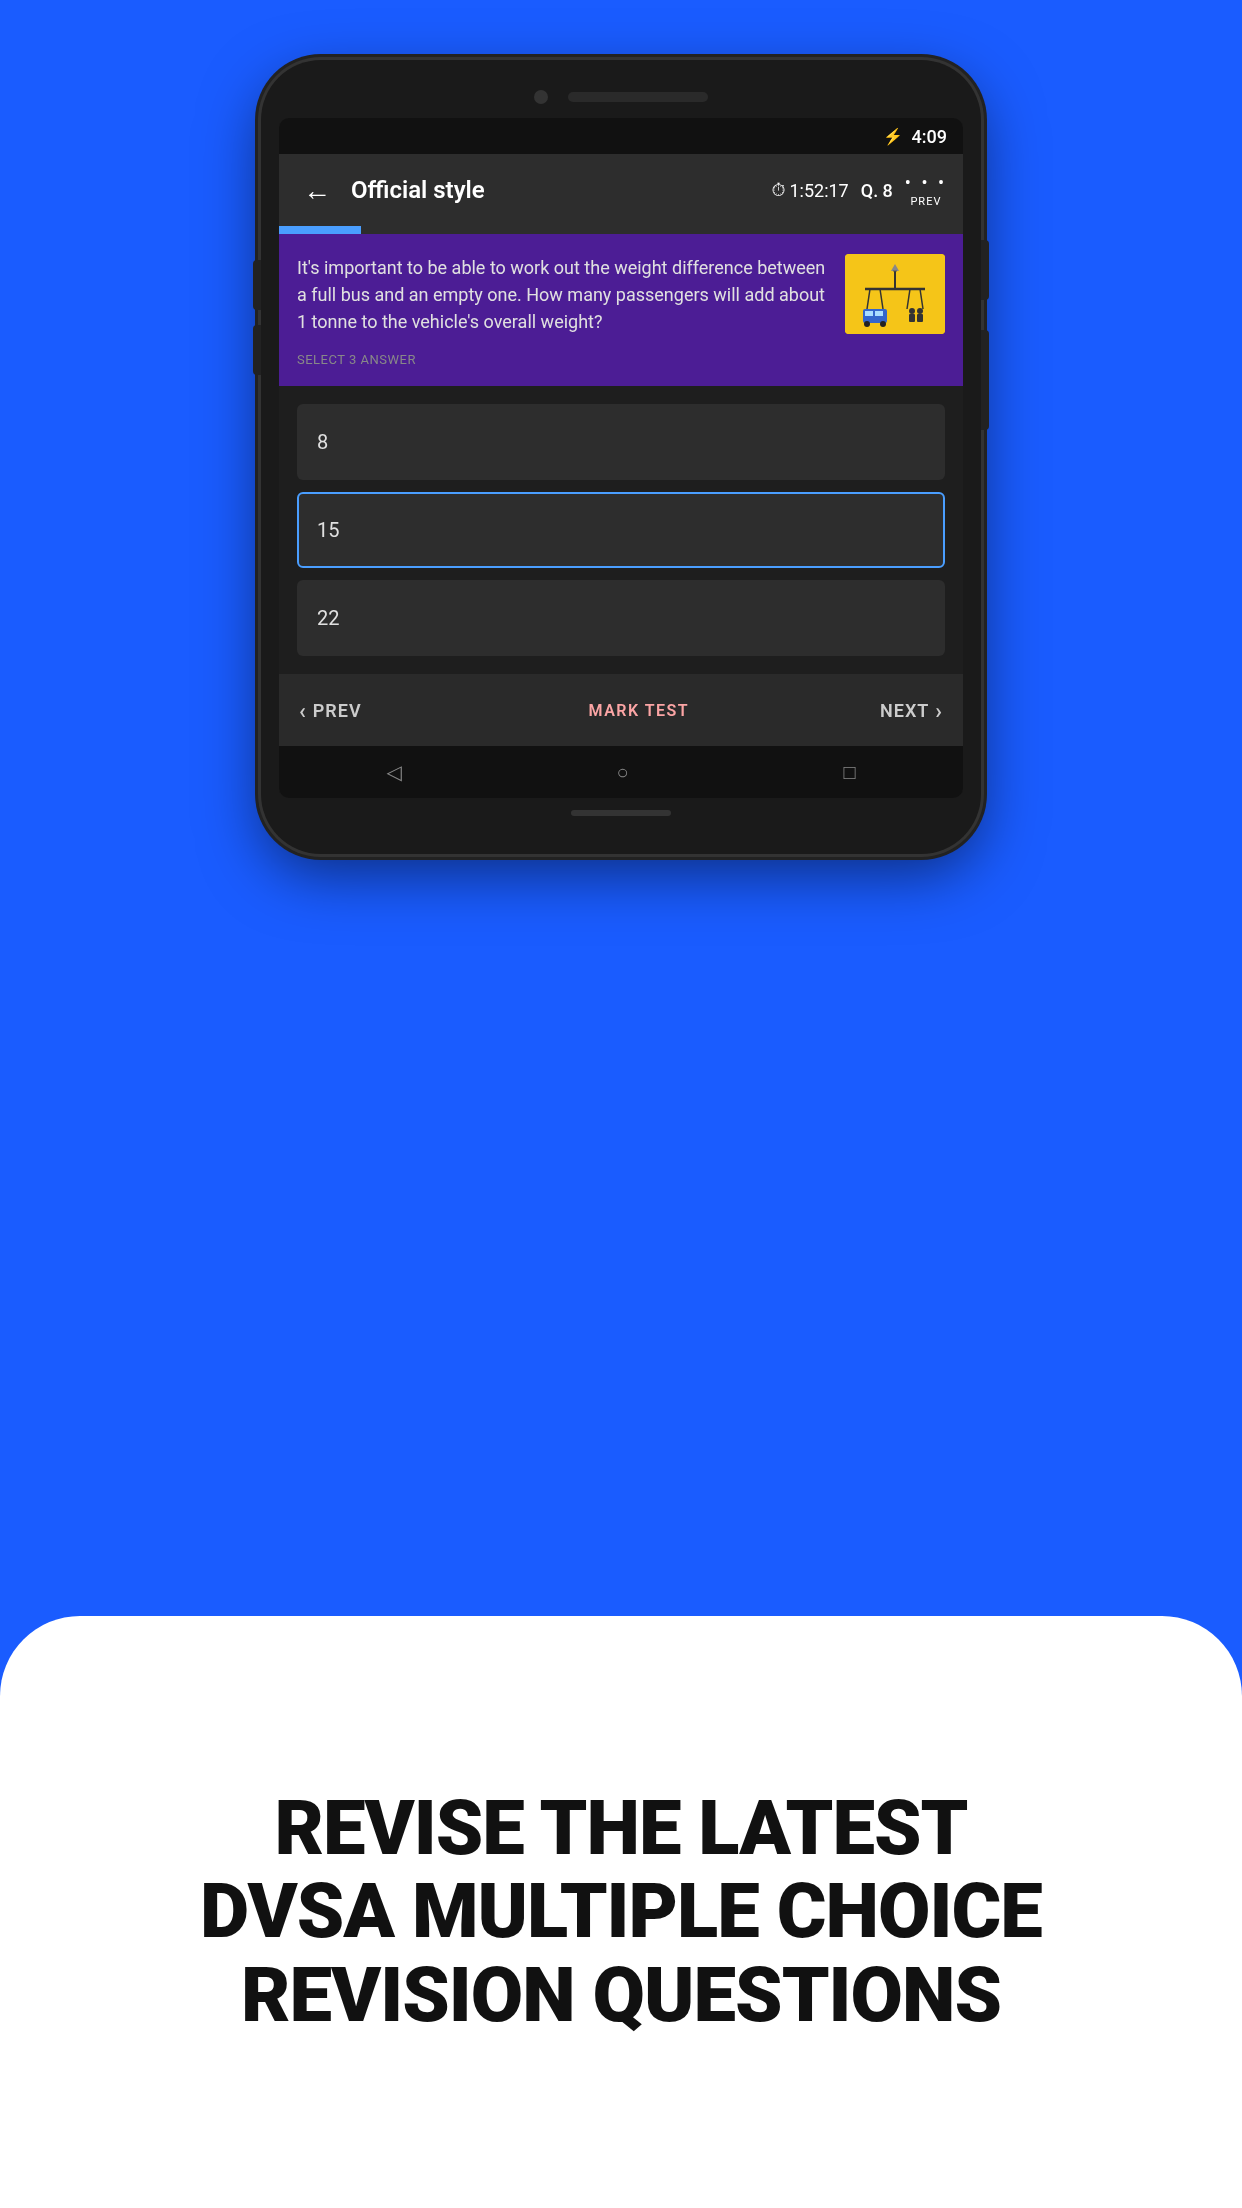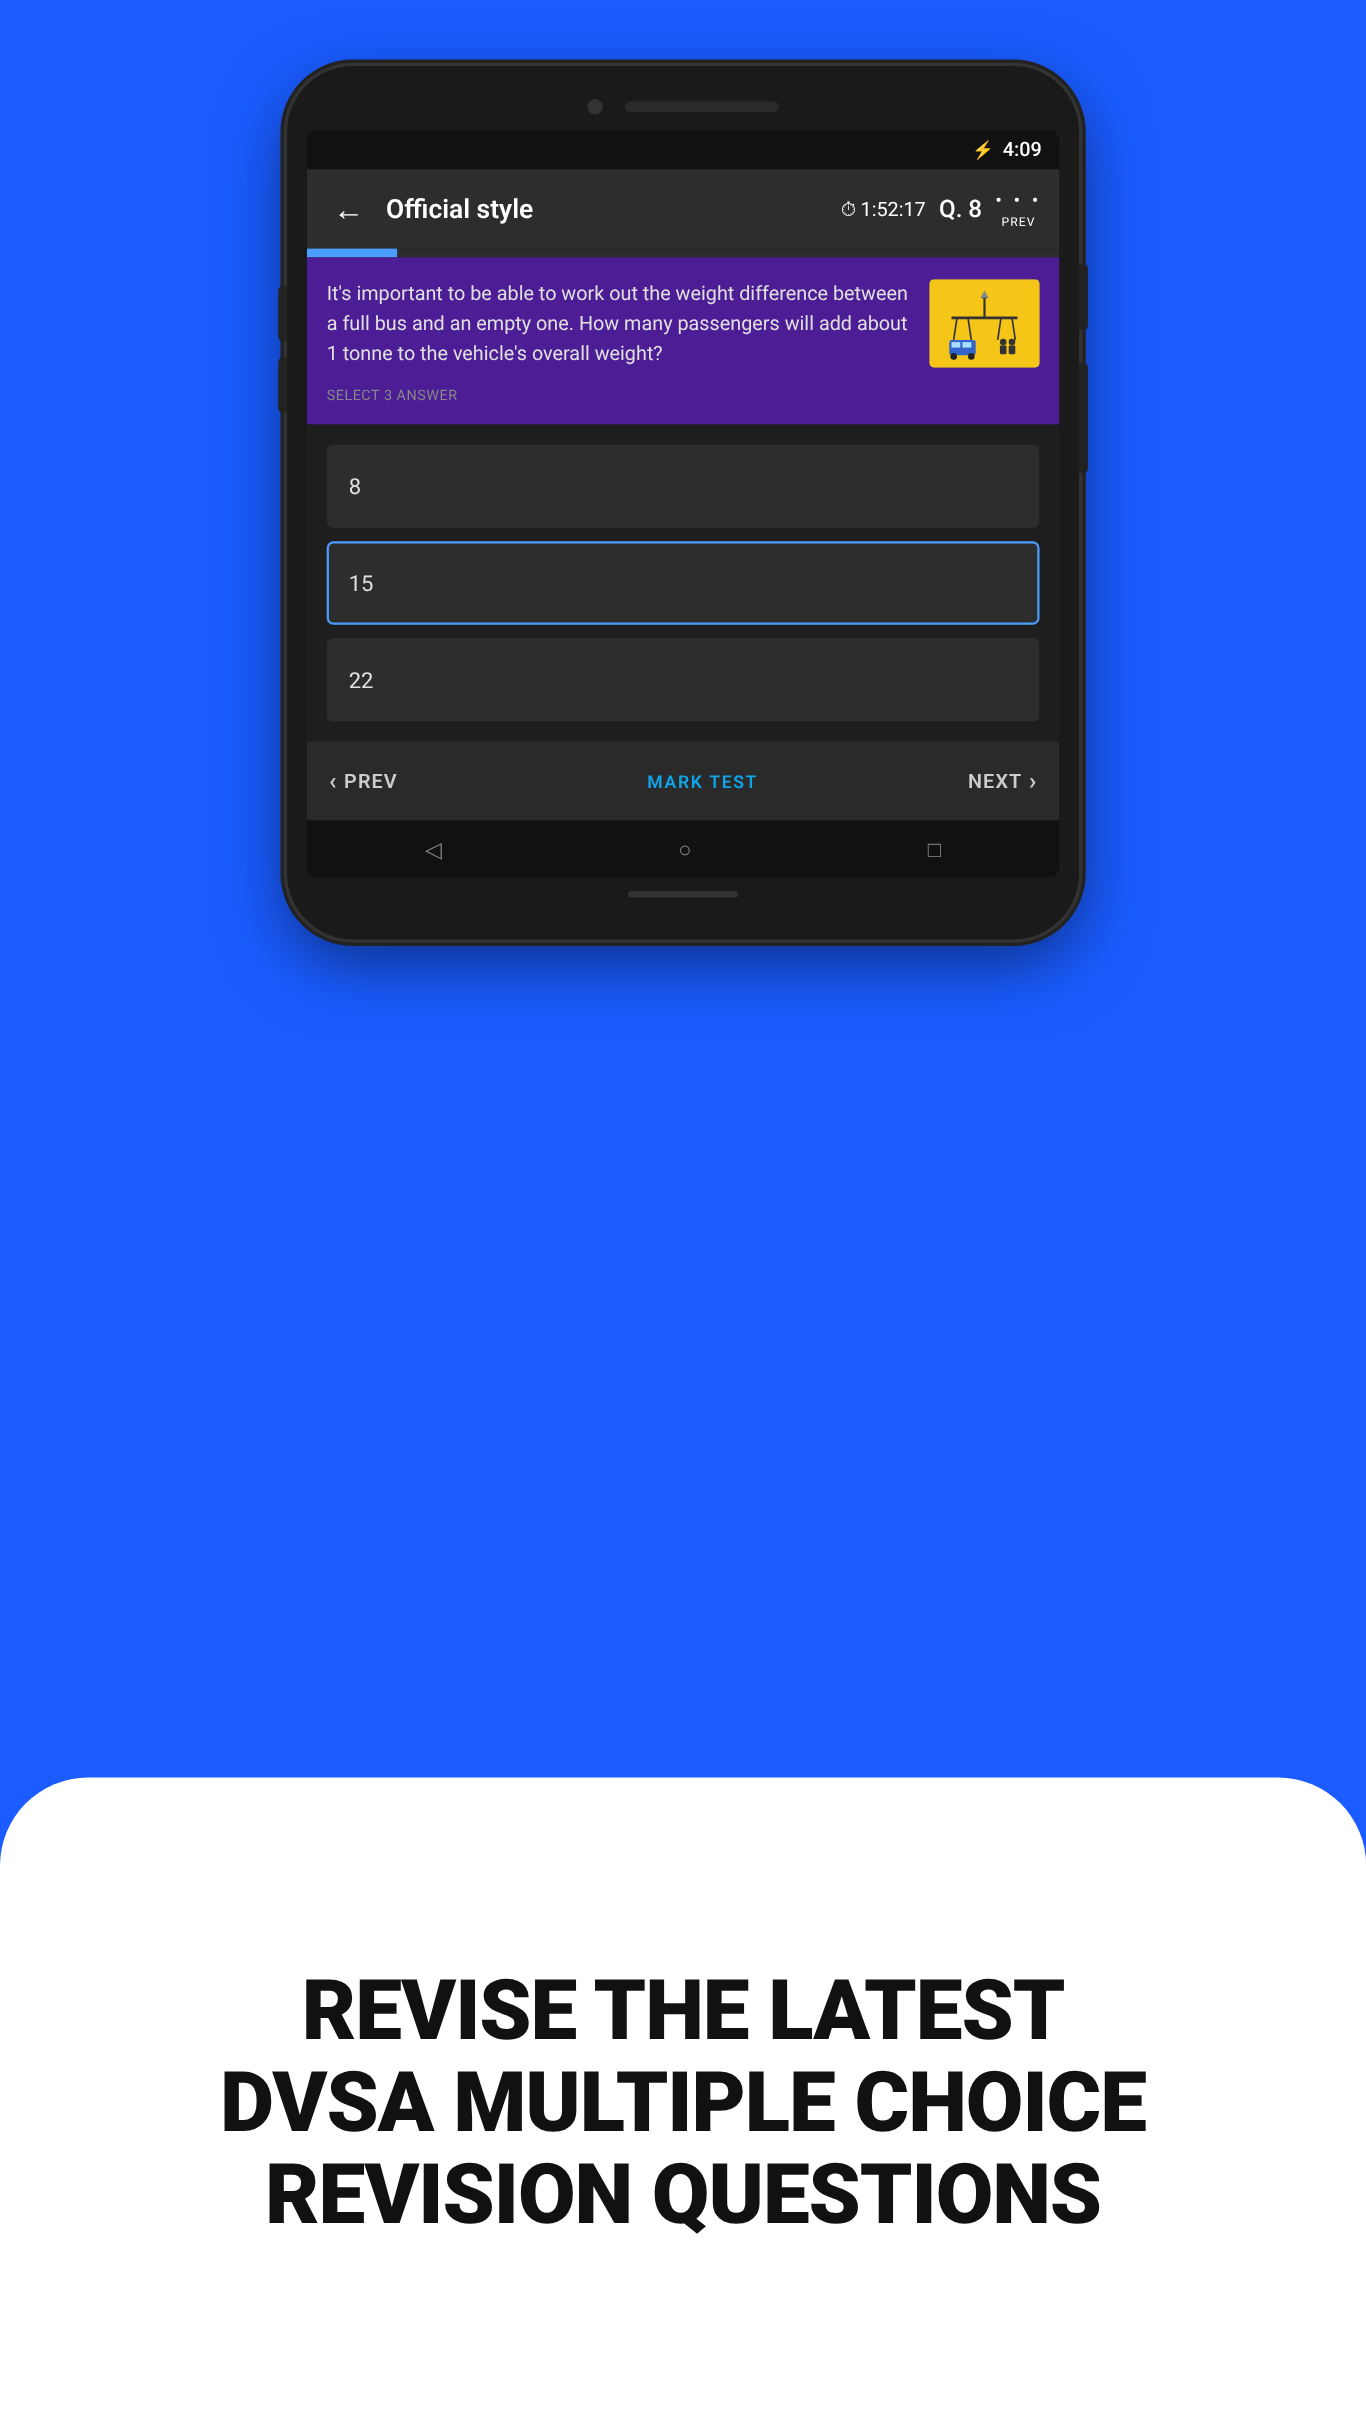--- a/index.html
+++ b/index.html
@@ -108,21 +108,21 @@
     .toolbar-timer {
       color: #fff;
       font-size: 18px;
       display: flex;
       align-items: center;
       gap: 4px;
     }
 
     .toolbar-question {
       color: #fff;
-      font-size: 22px;
+      font-size: 18px;
       font-weight: 500;
     }
 
     .toolbar-menu {
       color: #fff;
       font-size: 14px;
       display: flex;
       flex-direction: column;
       align-items: center;
       gap: 2px;
@@ -237,21 +237,21 @@
       gap: 6px;
       cursor: pointer;
       letter-spacing: 1px;
     }
 
     .nav-btn .arrow {
       font-size: 22px;
     }
 
     .nav-btn.mark {
-      color: #0ea5e9;
+      color: #fca5a5;
       font-size: 16px;
       letter-spacing: 1.5px;
       margin-left: 36px;
     }
 
     
     .android-nav {
       background: #111;
       display: flex;
       justify-content: space-around;

